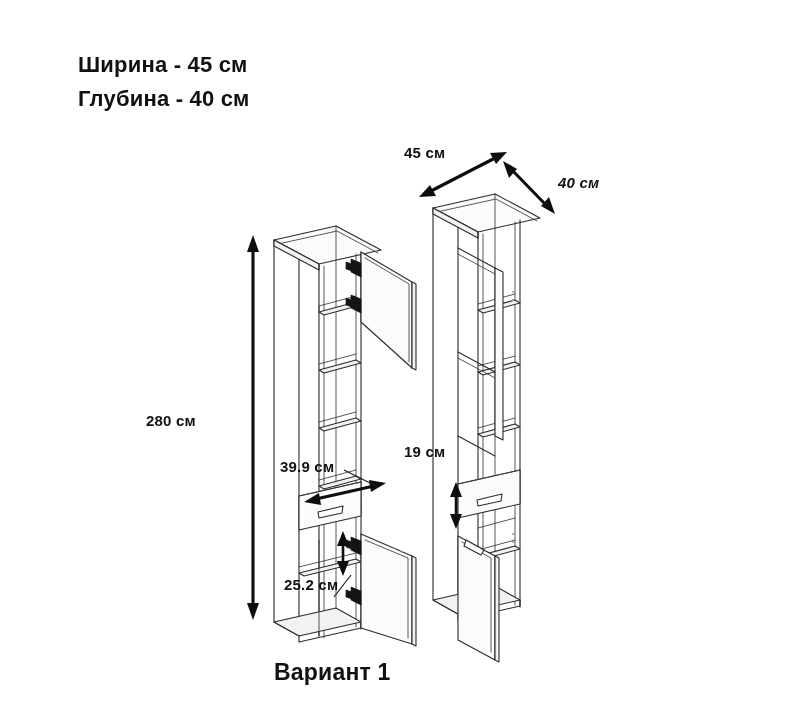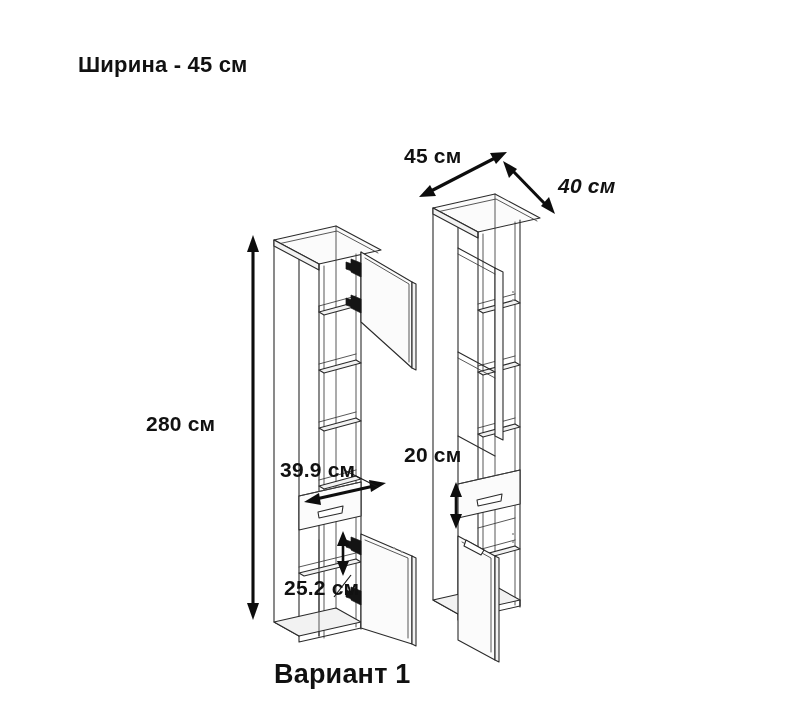--- a/index.html
+++ b/index.html
@@ -30,29 +30,29 @@
   .spec-line {
     font-size: 22px;
     font-weight: 700;
     letter-spacing: 0.2px;
     line-height: 34px;
     color: #111111;
     white-space: nowrap;
   }
   .dim-label {
     position: absolute;
-    font-size: 21px;
+    font-size: 15px;
     font-weight: 700;
     color: #111111;
     white-space: nowrap;
     letter-spacing: 0.2px;
   }
   .variant-caption {
     position: absolute;
-    font-size: 27px;
+    font-size: 23px;
     font-weight: 700;
     color: #111111;
     white-space: nowrap;
     letter-spacing: 0.2px;
   }
   svg { display: block; }
   .ln {
     fill: none;
     stroke: #2b2b2b;
     stroke-width: 1.1;
@@ -109,20 +109,21 @@
   }
   .dots { fill: #9a9a9a; }
 </style>
 </head>
 <body>
 
 <div id="stage">
 
   <div class="spec-list">
     <div class="spec-line">Ширина - 45 см</div>
+    <div class="spec-line">Глубина - 40 см</div>
   </div>
 
   <svg width="800" height="712" viewBox="0 0 800 712">
 
     <g>
 
       <path class="panel" d="M258,240 L258,622 L283,636 L283,254 Z"></path>
 
       <path class="panel-lt" d="M258,240 L320,226 L365,250 L303,264 Z"></path>
       <path class="ln-thin" d="M262,244 L321,231 L362,253"></path>
@@ -296,18 +297,18 @@
   <div class="dim-label" style="left:388px; top:144px;">45 см</div>
 
   <div class="dim-label" style="left:542px; top:174px;font-style:italic;">40 см</div>
 
   <div class="dim-label" style="left:130px; top:412px;">280 см</div>
 
   <div class="dim-label" style="left:264px; top:458px;">39.9 см</div>
 
   <div class="dim-label" style="left:268px; top:576px;">25.2 см</div>
 
-  <div class="dim-label" style="left:388px; top:443px;">20 см</div>
+  <div class="dim-label" style="left:388px; top:443px;">19 см</div>
 
   <div class="variant-caption" style="left:258px; top:659px;">Вариант 1</div>
 
 
 </div>
 
 </body></html>

